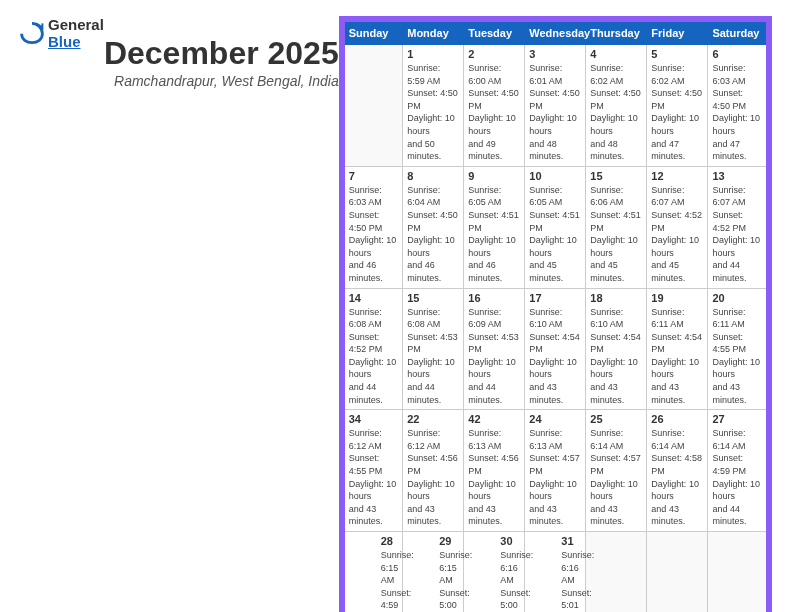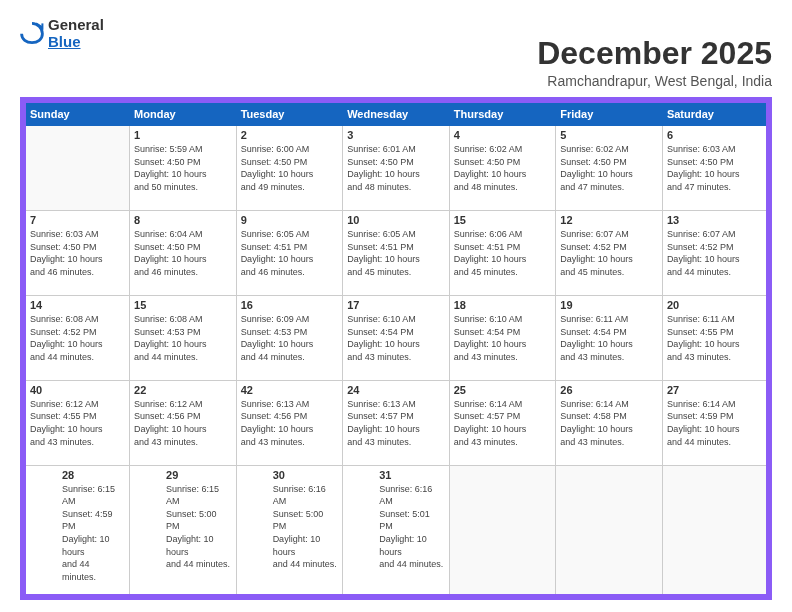--- a/index.html
+++ b/index.html
@@ -8,21 +8,21 @@
       background: #fff;
       width: 792px;
       height: 612px;
       overflow: hidden;
     }
     .page {
       width: 792px;
       height: 612px;
       padding: 16px 20px 12px 20px;
       display: flex;
-      flex-direction: column;
+      flex-direction: row;
     }
     .header {
       display: flex;
       align-items: flex-start;
       justify-content: space-between;
       margin-bottom: 8px;
     }
     .logo {
       display: flex;
       align-items: center;
@@ -39,20 +39,21 @@
     .month-title {
       font-size: 32px;
       font-weight: bold;
       color: #333;
       line-height: 1.1;
     }
     .location {
       font-size: 14px;
       color: #555;
       margin-top: 2px;
+      font-style: italic;
     }
     .calendar {
       border: 6px solid #8b5cf6;
       border-collapse: collapse;
       width: 100%;
       flex: 1;
       table-layout: fixed;
     }
     .calendar th {
       background-color: #1565c0;
@@ -209,21 +210,21 @@
             <span class="day-num">19</span>
             <div class="day-info">Sunrise: 6:11 AM<br>Sunset: 4:54 PM<br>Daylight: 10 hours<br>and 43 minutes.</div>
           </td>
           <td>
             <span class="day-num">20</span>
             <div class="day-info">Sunrise: 6:11 AM<br>Sunset: 4:55 PM<br>Daylight: 10 hours<br>and 43 minutes.</div>
           </td>
         </tr>
         <tr>
           <td>
-            <span class="day-num">40</span>
+            <span class="day-num">34</span>
             <div class="day-info">Sunrise: 6:12 AM<br>Sunset: 4:55 PM<br>Daylight: 10 hours<br>and 43 minutes.</div>
           </td>
           <td>
             <span class="day-num">22</span>
             <div class="day-info">Sunrise: 6:12 AM<br>Sunset: 4:56 PM<br>Daylight: 10 hours<br>and 43 minutes.</div>
           </td>
           <td>
             <span class="day-num">42</span>
             <div class="day-info">Sunrise: 6:13 AM<br>Sunset: 4:56 PM<br>Daylight: 10 hours<br>and 43 minutes.</div>
           </td>

